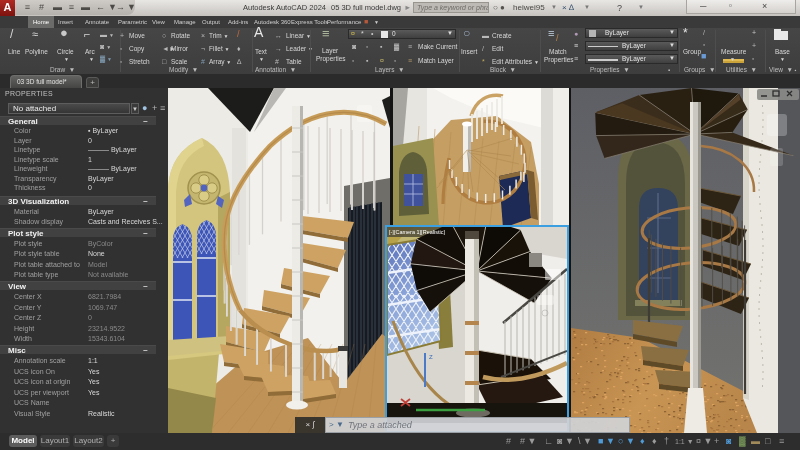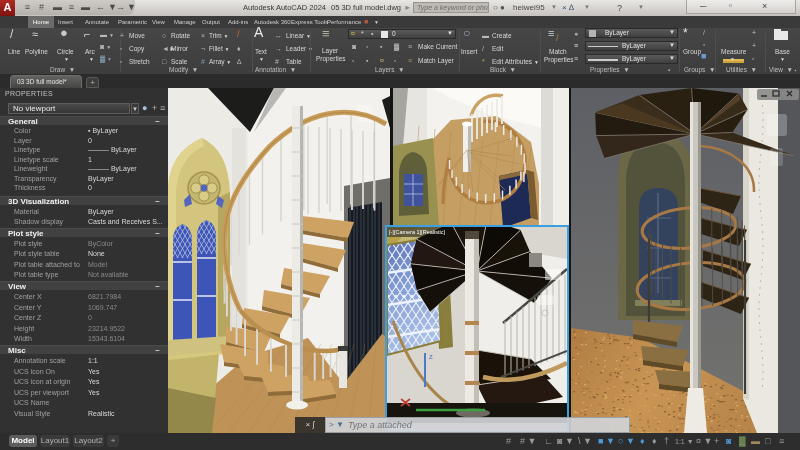--- a/index.html
+++ b/index.html
@@ -25,21 +25,21 @@
 .combo{position:absolute;background:linear-gradient(#5a5a5a,#3f3f3f);border:1px solid #2a2a2a;font-size:6.5px;color:#e3e3e3;}
 .combo .dd{position:absolute;right:2px;top:0;color:#ddd;font-size:6px;}
 
 .ftabs{position:absolute;left:0;top:74px;width:800px;height:14px;background:#2b2b2b;}
 .ftab{position:absolute;left:10px;top:1px;width:72px;height:13px;background:linear-gradient(#636361,#454543);border:1px solid #6e6e6c;border-bottom:none;border-radius:4px 4px 0 0;font-size:6.5px;color:#e2e2e2;line-height:12px;padding-left:6px;white-space:nowrap;}
 .fplus{position:absolute;left:86px;top:3px;width:13px;height:11px;background:#3d3d3b;border:1px solid #5a5a58;border-radius:3px 3px 0 0;color:#bbb;font-size:8px;text-align:center;line-height:10px;}
 
 .palette{position:absolute;left:0;top:88px;width:168px;height:345px;background:#313131;overflow:hidden;}
 .phead{position:absolute;left:5px;top:2px;font-size:7px;color:#c0c0c0;letter-spacing:.3px;}
 .pcombo{position:absolute;left:8px;top:15px;width:122px;height:11px;background:linear-gradient(#4a4a4a,#353535);border:1px solid #5d5d5d;font-size:8px;color:#ececec;line-height:10px;padding-left:4px;}
-.shdr{position:absolute;left:0;width:168px;height:9px;background:#414141;border-top:1px solid #4a4a4a;font-size:8px;font-weight:bold;color:#f0f0f0;line-height:9px;padding-left:8px;}
+.shdr{position:absolute;left:0;width:156px;height:9px;background:#414141;border-top:1px solid #4a4a4a;font-size:8px;font-weight:bold;color:#f0f0f0;line-height:9px;padding-left:8px;}
 .shdr i{position:absolute;right:8px;font-style:normal;color:#cfcfcf;}
 .pr{position:absolute;left:0;width:168px;height:9px;font-size:7px;line-height:9px;white-space:nowrap;}
 .pr .l{position:absolute;left:14px;color:#a0a0a0;}
 .pr .v{position:absolute;left:88px;color:#d9d9d9;}
 .pr .g{color:#8b8b8b;}
 
 .statusbar{position:absolute;left:0;top:433px;width:800px;height:17px;background:#2d2d2d;}
 .mtab{position:absolute;top:2px;height:12px;border-radius:3px;font-size:8px;line-height:12px;text-align:center;}
 .si{position:absolute;top:2px;height:13px;font-size:9px;line-height:13px;color:#9b9b9b;text-align:center;white-space:nowrap;}
 .sib{color:#4f9bd8;}
@@ -237,21 +237,21 @@
   <div class="plabel" style="left:769px;">View &nbsp;▼ <span style="font-size:5px;">▪</span></div>
 </div>
 
 <div class="ftabs">
   <div class="ftab">03 3D full model*</div>
   <div class="fplus">+</div>
 </div>
 
 <div class="palette">
   <div class="phead">PROPERTIES</div>
-  <div class="pcombo">No viewport</div>
+  <div class="pcombo">No attached</div>
   <div class="ab" style="left:131px;top:15px;width:8px;height:11px;background:#3a3a3a;border:1px solid #5d5d5d;color:#ccc;font-size:6px;text-align:center;line-height:10px;">▼</div>
   <div class="ab" style="left:142px;top:15px;font-size:9px;color:#9fc3e0;">●</div>
   <div class="ab" style="left:152px;top:15px;font-size:9px;color:#b5b5b5;">+</div>
   <div class="ab" style="left:160px;top:15px;font-size:9px;color:#b5b5b5;">≡</div>
 
   <div class="shdr" style="top:28px;">General<i>−</i></div>
   <div class="pr" style="top:38px;">
         <span class="l">Color</span>
         <span class="v">▪ ByLayer</span>
       </div>

